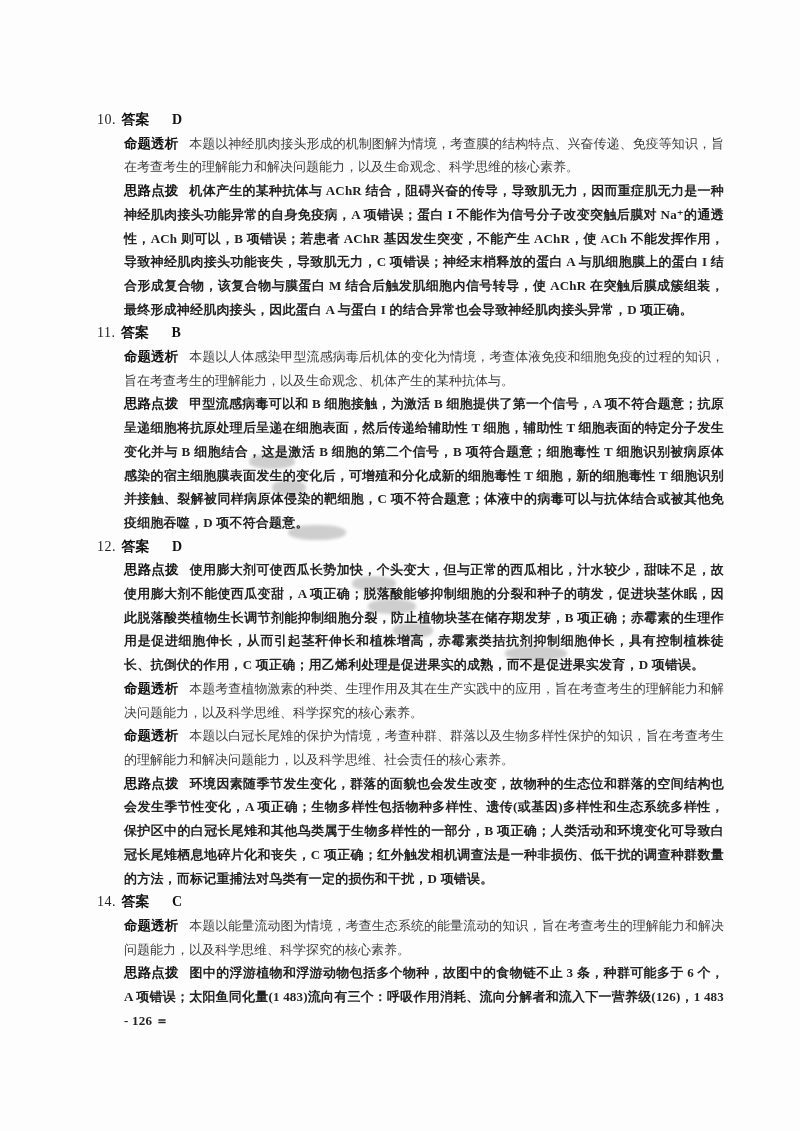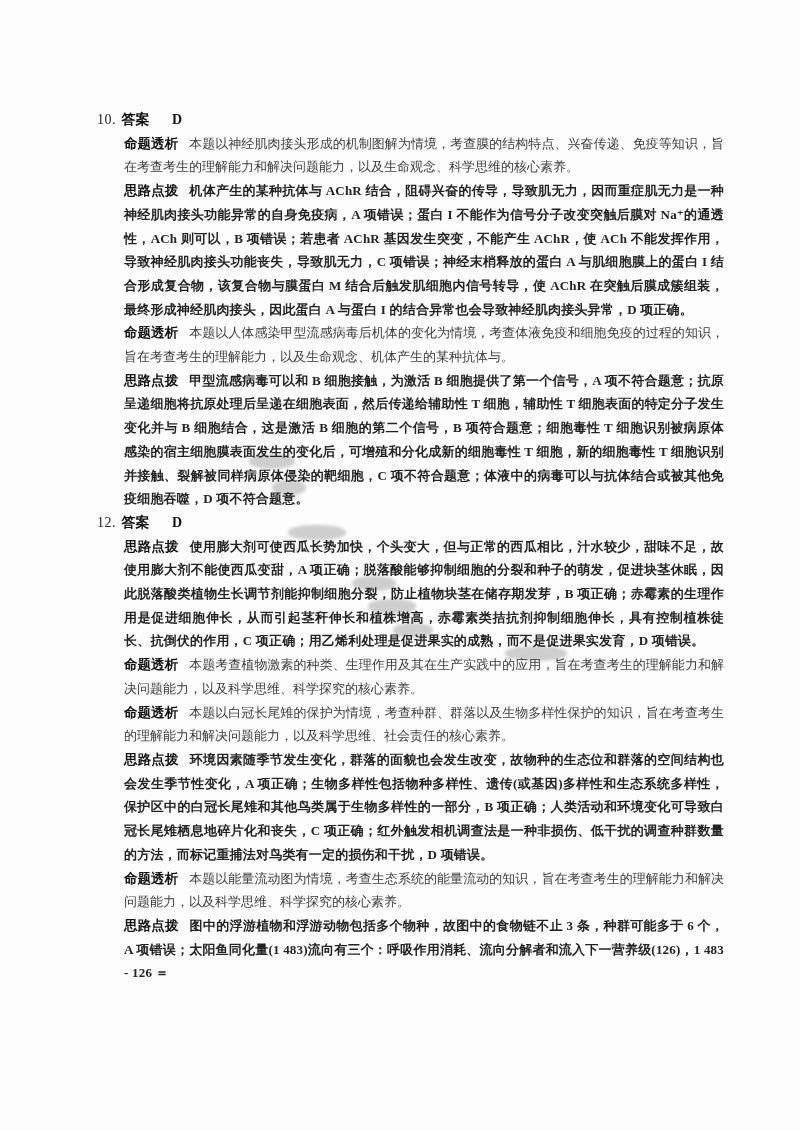--- a/index.html
+++ b/index.html
@@ -85,20 +85,25 @@
     </div>
     <p class="para">
       <span class="para-label">命题透析</span><span class="analysis-text">本题以神经肌肉接头形成的机制图解为情境，考查膜的结构特点、兴奋传递、免疫等知识，旨在考查考生的理解能力和解决问题能力，以及生命观念、科学思维的核心素养。</span>
     </p>
     <p class="para">
       <span class="para-label">思路点拨</span><span class="tips-text">机体产生的某种抗体与 AChR 结合，阻碍兴奋的传导，导致肌无力，因而重症肌无力是一种神经肌肉接头功能异常的自身免疫病，A 项错误；蛋白 I 不能作为信号分子改变突触后膜对 Na⁺的通透性，ACh 则可以，B 项错误；若患者 AChR 基因发生突变，不能产生 AChR，使 ACh 不能发挥作用，导致神经肌肉接头功能丧失，导致肌无力，C 项错误；神经末梢释放的蛋白 A 与肌细胞膜上的蛋白 I 结合形成复合物，该复合物与膜蛋白 M 结合后触发肌细胞内信号转导，使 AChR 在突触后膜成簇组装，最终形成神经肌肉接头，因此蛋白 A 与蛋白 I 的结合异常也会导致神经肌肉接头异常，D 项正确。</span>
     </p>
   </section>
 
   <section class="item">
+    <div class="head">
+      <span class="item-num">11.</span>
+      <span class="answer-label">答案</span>
+      <span class="answer-letter">B</span>
+    </div>
     <p class="para">
       <span class="para-label">命题透析</span><span class="analysis-text">本题以人体感染甲型流感病毒后机体的变化为情境，考查体液免疫和细胞免疫的过程的知识，旨在考查考生的理解能力，以及生命观念、机体产生的某种抗体与。</span>
     </p>
     <p class="para">
       <span class="para-label">思路点拨</span><span class="tips-text">甲型流感病毒可以和 B 细胞接触，为激活 B 细胞提供了第一个信号，A 项不符合题意；抗原呈递细胞将抗原处理后呈递在细胞表面，然后传递给辅助性 T 细胞，辅助性 T 细胞表面的特定分子发生变化并与 B 细胞结合，这是激活 B 细胞的第二个信号，B 项符合题意；细胞毒性 T 细胞识别被病原体感染的宿主细胞膜表面发生的变化后，可增殖和分化成新的细胞毒性 T 细胞，新的细胞毒性 T 细胞识别并接触、裂解被同样病原体侵染的靶细胞，C 项不符合题意；体液中的病毒可以与抗体结合或被其他免疫细胞吞噬，D 项不符合题意。</span>
     </p>
   </section>
 
   <section class="item">
     <div class="head">
@@ -117,20 +122,25 @@
   <section class="item">
     <p class="para">
       <span class="para-label">命题透析</span><span class="analysis-text">本题以白冠长尾雉的保护为情境，考查种群、群落以及生物多样性保护的知识，旨在考查考生的理解能力和解决问题能力，以及科学思维、社会责任的核心素养。</span>
     </p>
     <p class="para">
       <span class="para-label">思路点拨</span><span class="tips-text">环境因素随季节发生变化，群落的面貌也会发生改变，故物种的生态位和群落的空间结构也会发生季节性变化，A 项正确；生物多样性包括物种多样性、遗传(或基因)多样性和生态系统多样性，保护区中的白冠长尾雉和其他鸟类属于生物多样性的一部分，B 项正确；人类活动和环境变化可导致白冠长尾雉栖息地碎片化和丧失，C 项正确；红外触发相机调查法是一种非损伤、低干扰的调查种群数量的方法，而标记重捕法对鸟类有一定的损伤和干扰，D 项错误。</span>
     </p>
   </section>
 
   <section class="item">
+    <div class="head">
+      <span class="item-num">14.</span>
+      <span class="answer-label">答案</span>
+      <span class="answer-letter">C</span>
+    </div>
     <p class="para">
       <span class="para-label">命题透析</span><span class="analysis-text">本题以能量流动图为情境，考查生态系统的能量流动的知识，旨在考查考生的理解能力和解决问题能力，以及科学思维、科学探究的核心素养。</span>
     </p>
     <p class="para">
       <span class="para-label">思路点拨</span><span class="tips-text">图中的浮游植物和浮游动物包括多个物种，故图中的食物链不止 3 条，种群可能多于 6 个，A 项错误；太阳鱼同化量(1 483)流向有三个：呼吸作用消耗、流向分解者和流入下一营养级(126)，1 483 - 126 ＝</span>
     </p>
   </section>
 
 </main>
 

